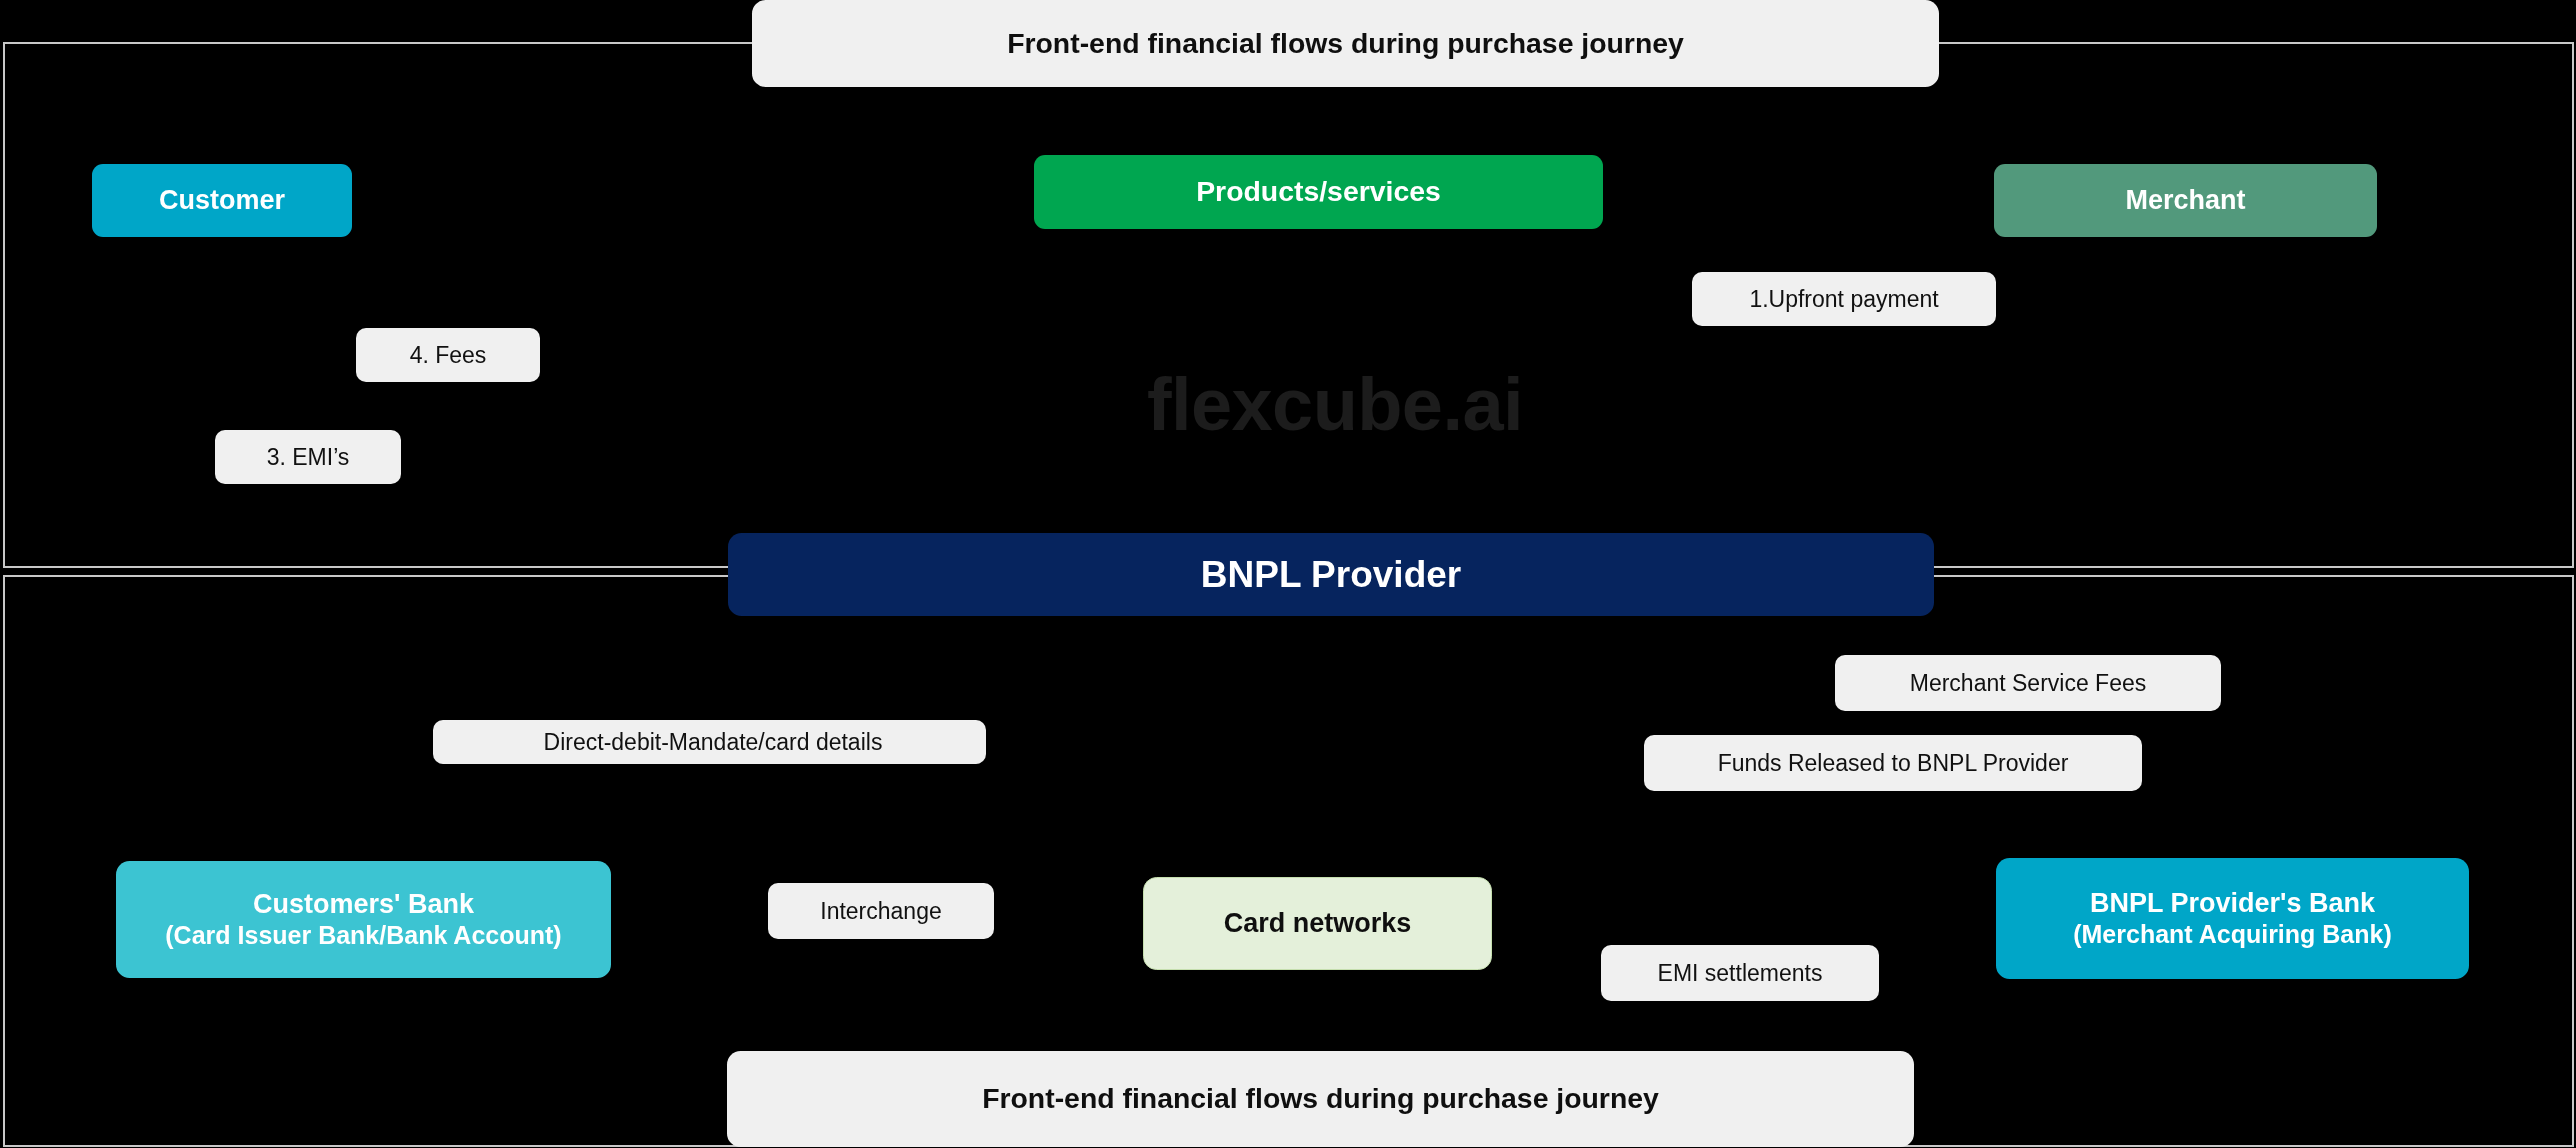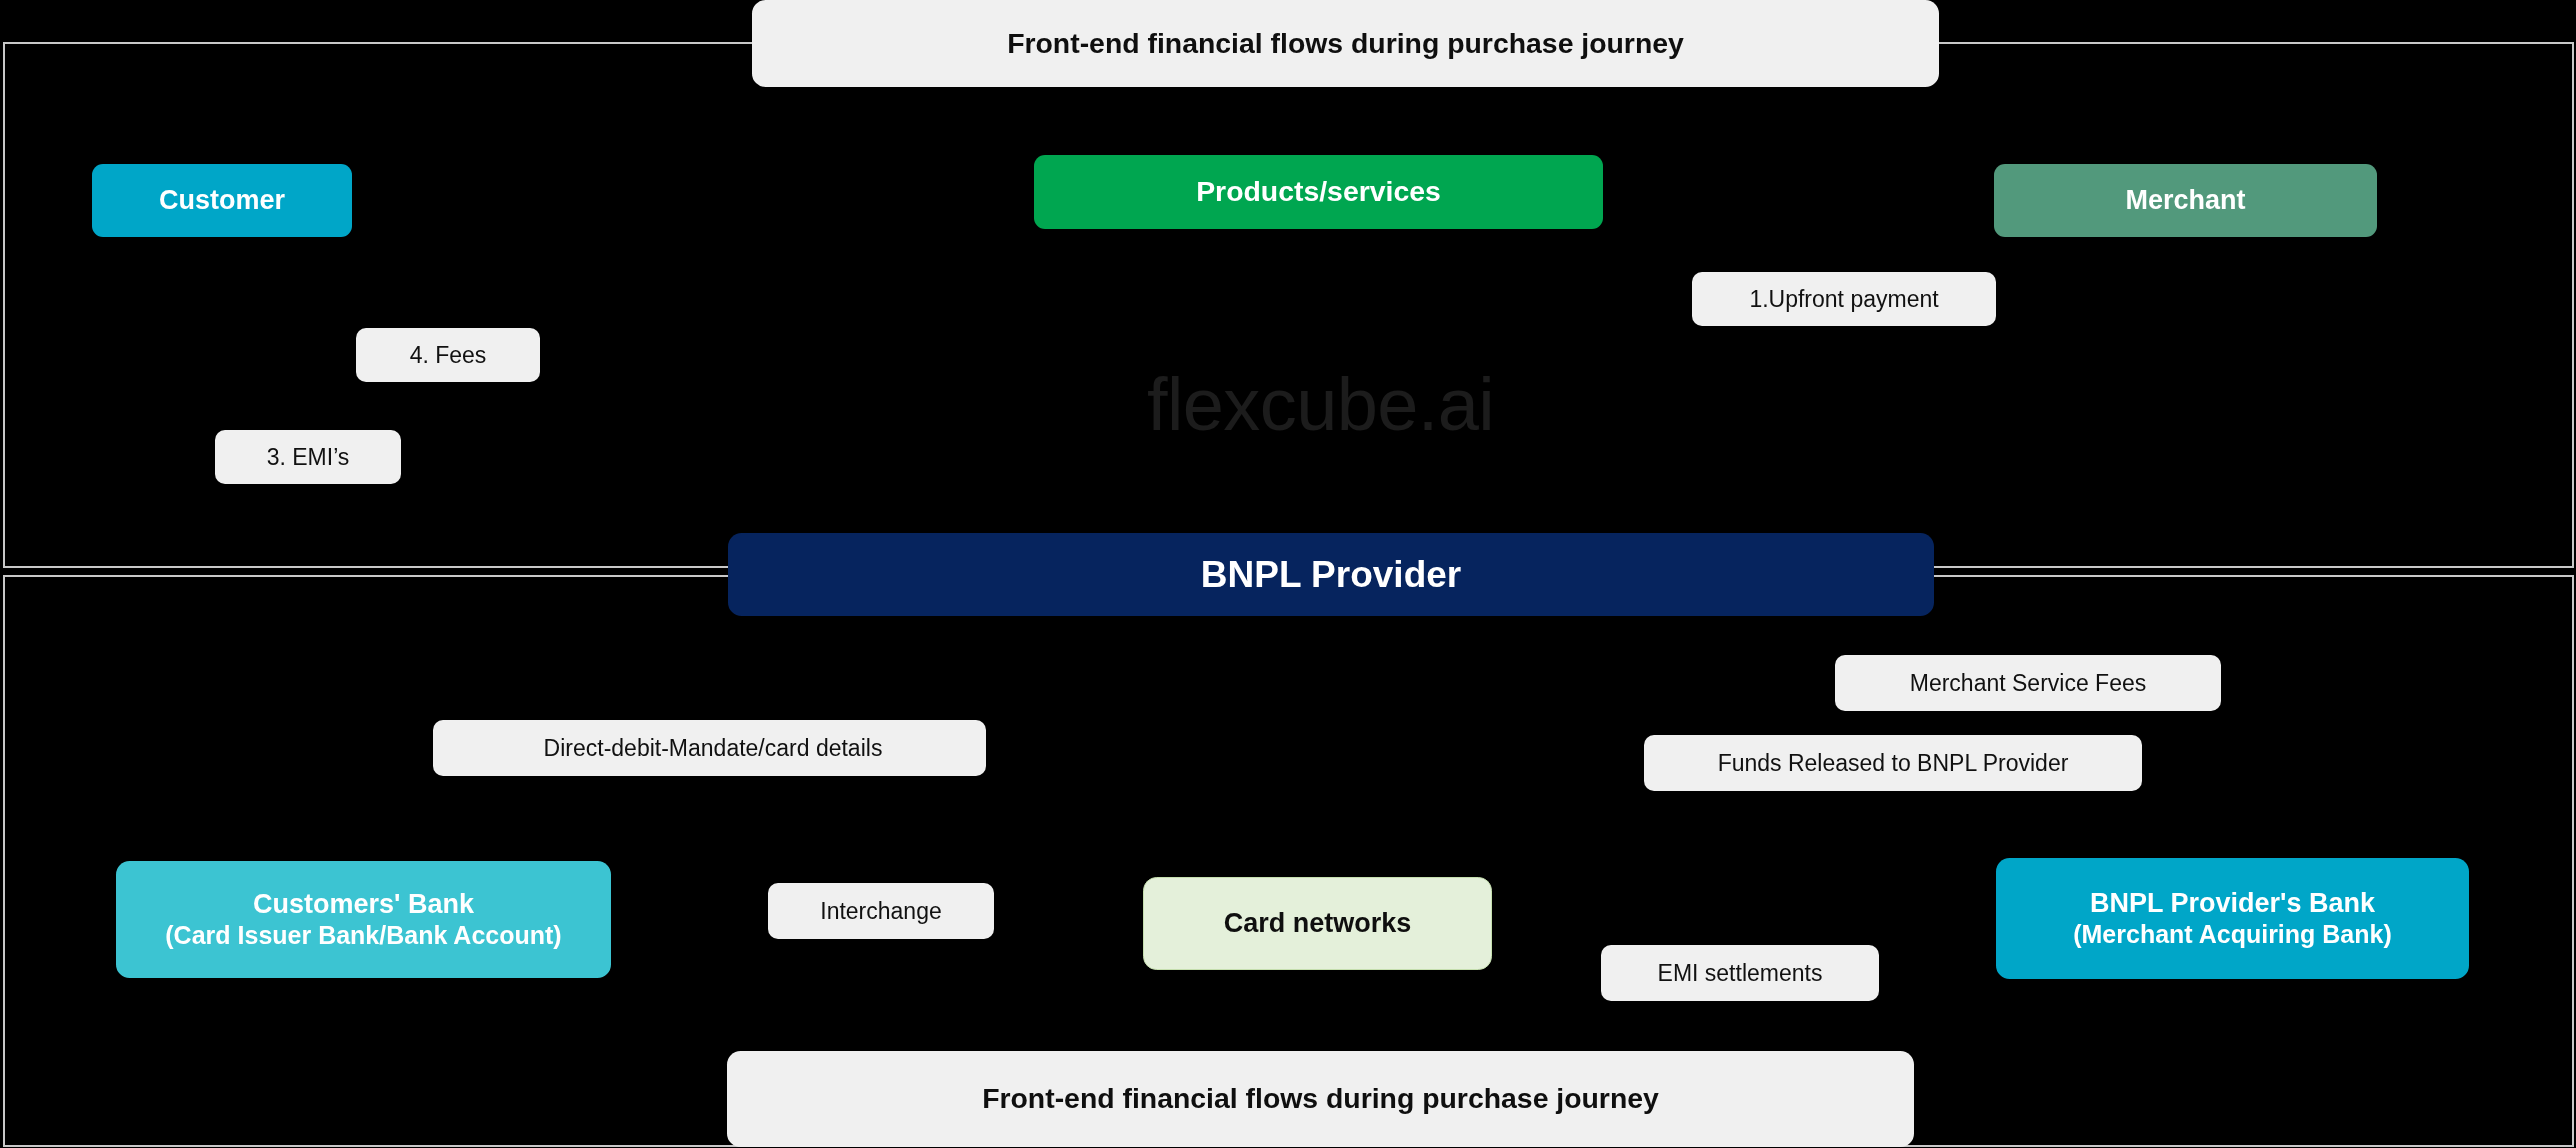--- a/index.html
+++ b/index.html
@@ -30,21 +30,21 @@
 
   
   #watermark {
     position: absolute;
     left: 1147px;
     top: 362px;
     font-size: 74px;
     color: #1c1c1c;
     letter-spacing: -0.6px;
     white-space: nowrap;
-    font-weight: 400;
+    font-weight: 700;
   }
 
   
   .node {
     position: absolute;
     box-sizing: border-box;
     display: flex;
     flex-direction: column;
     align-items: center;
     justify-content: center;
@@ -120,21 +120,21 @@
   }
   #node-bnpl-bank .sub { font-size: 25px; }
 
   
   #chip-fees            { left: 356px;  top: 328px;  width: 184px; height: 54px; }
   #chip-emi             { left: 215px;  top: 430px;  width: 186px; height: 54px; }
   #chip-upfront         { left: 1692px; top: 272px;  width: 304px; height: 54px; }
   #chip-card-networks   { left: 1768px; top: 362px;  width: 348px; height: 57px; }
   #chip-msf            { left: 1835px; top: 655px; width: 386px; height: 56px; }
   #chip-funds-released { left: 1644px; top: 735px; width: 498px; height: 56px; }
-  #chip-mandate        { left: 433px;  top: 720px; width: 553px; height: 56px; padding-left: 23px; }
+  #chip-mandate        { left: 433px;  top: 720px; width: 553px; height: 44px; padding-left: 23px; }
   #chip-interchange    { left: 768px; top: 883px; width: 226px; height: 56px; }
   #chip-emi-settle     { left: 1601px; top: 945px; width: 278px; height: 56px; }
 </style>
 </head>
 <body>
 
 <div id="stage">
 
   <div class="panel" id="panel-top"></div>
   <div class="panel" id="panel-bottom"></div>

